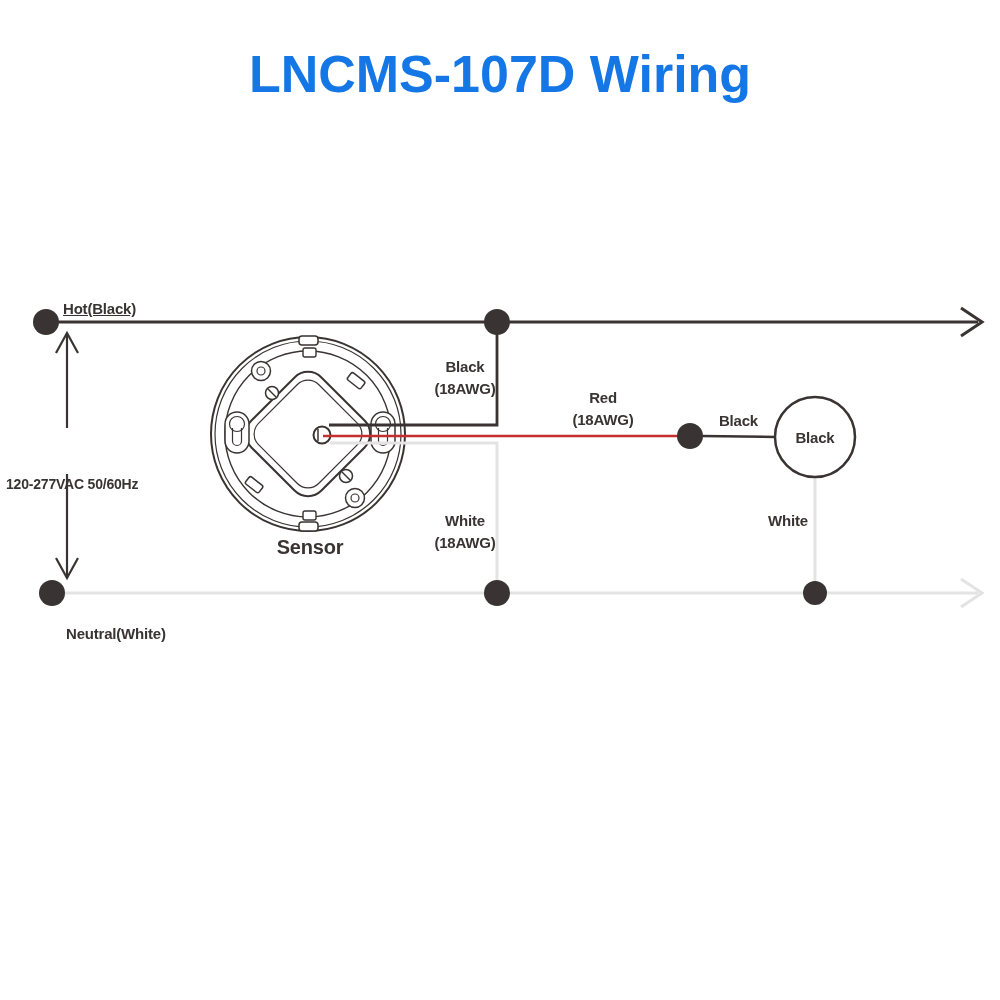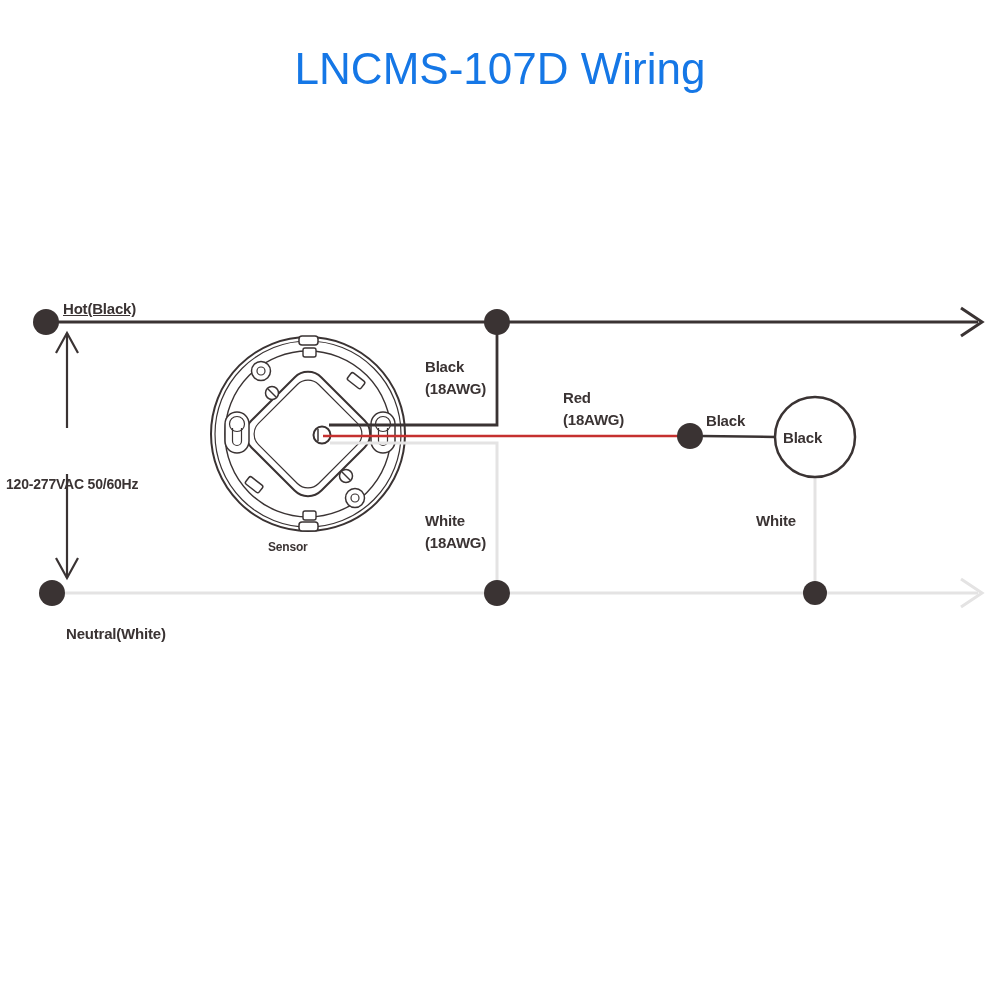--- a/index.html
+++ b/index.html
@@ -6,25 +6,25 @@
     --wire-dark:#3a3333;
     --wire-red:#c5302f;
     --wire-light:#e4e3e3;
     --title-blue:#1577e6;
     --bg:#ffffff;
   }
   html,body{margin:0;padding:0;background:var(--bg);}
   .page{position:relative;width:1000px;height:1000px;background:var(--bg);
         font-family:"Liberation Sans","DejaVu Sans",sans-serif;overflow:hidden;}
   .title{position:absolute;left:0;top:44px;width:1000px;text-align:center;
-         color:var(--title-blue);font-size:44px;font-weight:400;letter-spacing:0;}
+         color:var(--title-blue);font-size:52px;font-weight:700;letter-spacing:0;}
   svg.diagram{position:absolute;left:0;top:0;}
   .lbl{position:absolute;color:var(--wire-dark);font-size:15px;font-weight:600;
        letter-spacing:-0.2px;line-height:22px;white-space:nowrap;}
-  .lbl.center{text-align:left;white-space:normal;}
+  .lbl.center{text-align:center;white-space:normal;}
   .stroke-dark{stroke:var(--wire-dark);}
   .stroke-red{stroke:var(--wire-red);}
   .stroke-light{stroke:var(--wire-light);}
   .fill-dark{fill:var(--wire-dark);}
   .nofill{fill:none;}
   .whitefill{fill:#ffffff;}
 </style>
 </head>
 <body>
 
@@ -135,17 +135,17 @@
 
   <div class="lbl center" style="left:425px;top:510px;width:80px;">
     <div>White</div>
     <div>(18AWG)</div>
   </div>
 
   <div class="lbl center" style="left:706px;top:410px;width:65px;">Black</div>
 
   <div class="lbl center" style="left:756px;top:510px;width:64px;">White</div>
 
-  <div class="lbl center" style="left:268px;top:536px;width:84px;font-size:12px;">Sensor</div>
+  <div class="lbl center" style="left:268px;top:536px;width:84px;font-size:20px;">Sensor</div>
 
   <div class="lbl center" style="left:783px;top:427px;width:64px;font-weight:600;">Black</div>
 
 </div>
 
 </body></html>

